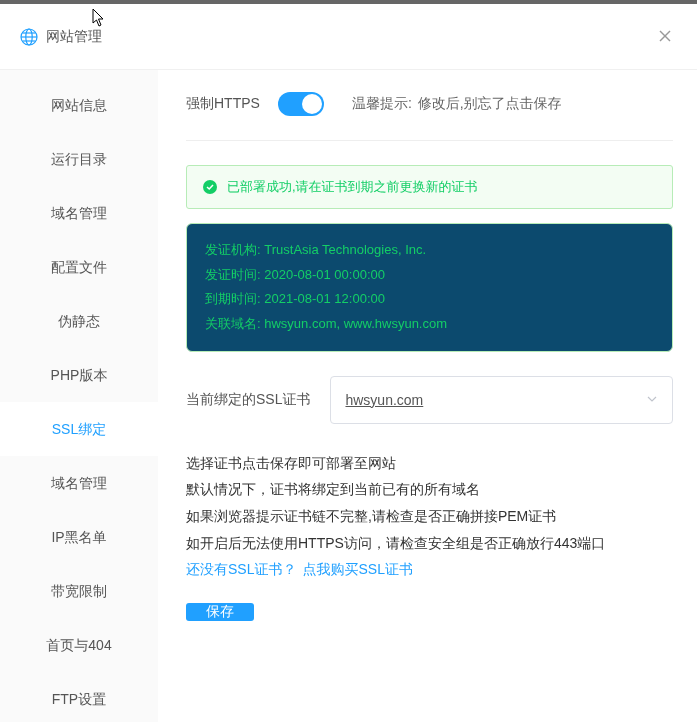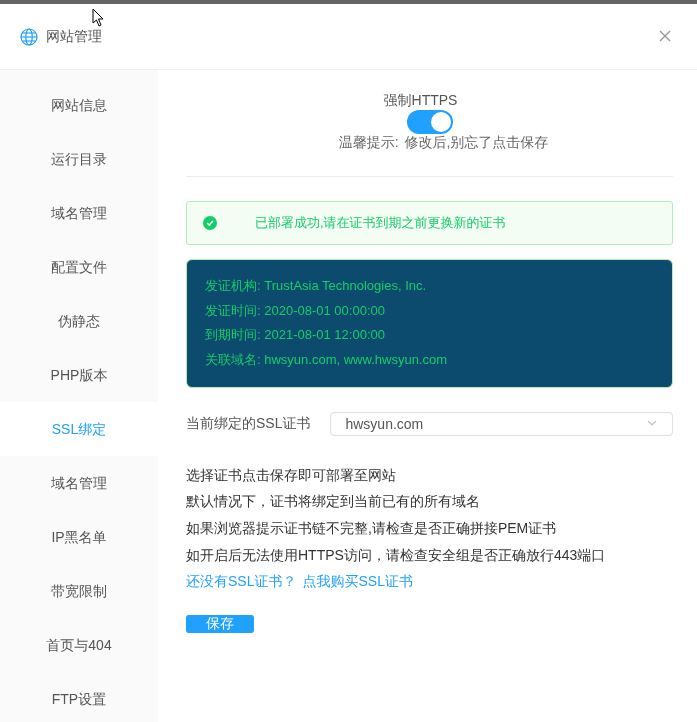--- a/index.html
+++ b/index.html
@@ -65,21 +65,20 @@
     color: #20a0ff;
   }
   .content {
     flex: 1;
     padding: 22px 24px 24px 28px;
   }
   .row {
     display: flex;
     align-items: center;
     margin-bottom: 24px;
-    flex-direction: column;
   }
   .label {
     color: #555;
     margin-right: 18px;
   }
   .switch {
     width: 46px;
     height: 24px;
     background: #20a0ff;
     border-radius: 12px;
@@ -102,21 +101,20 @@
   .alert {
     border: 1px solid #b7ecb7;
     background: #f3fdf3;
     color: #13ce66;
     padding: 12px 16px;
     border-radius: 3px;
     margin-bottom: 14px;
     display: flex;
     align-items: center;
     font-size: 13px;
-    gap: 28px;
   }
   .alert .a-icon {
     margin-right: 10px;
     display: inline-flex;
   }
   .cert-box {
     border: 1px solid #b7ecb7;
     background: #0c4a6e;
     color: #13ce66;
     padding: 14px 18px;
@@ -129,29 +127,30 @@
     display: flex;
     align-items: center;
     margin-bottom: 26px;
   }
   .form-row .f-label {
     color: #555;
     margin-right: 20px;
   }
   .select {
     flex: 1;
-    height: 24px;
+    height: 48px;
     border: 1px solid #dcdfe6;
     border-radius: 4px;
     display: flex;
     align-items: center;
     padding: 7px 14px;
     justify-content: space-between;
     cursor: pointer;
     color: #555;
+    text-decoration: underline;
   }
   .select .chev {
     color: #c0c4cc;
   }
   .desc-lines {
     color: #333;
     line-height: 1.9;
     margin-bottom: 20px;
     font-size: 14px;
   }

